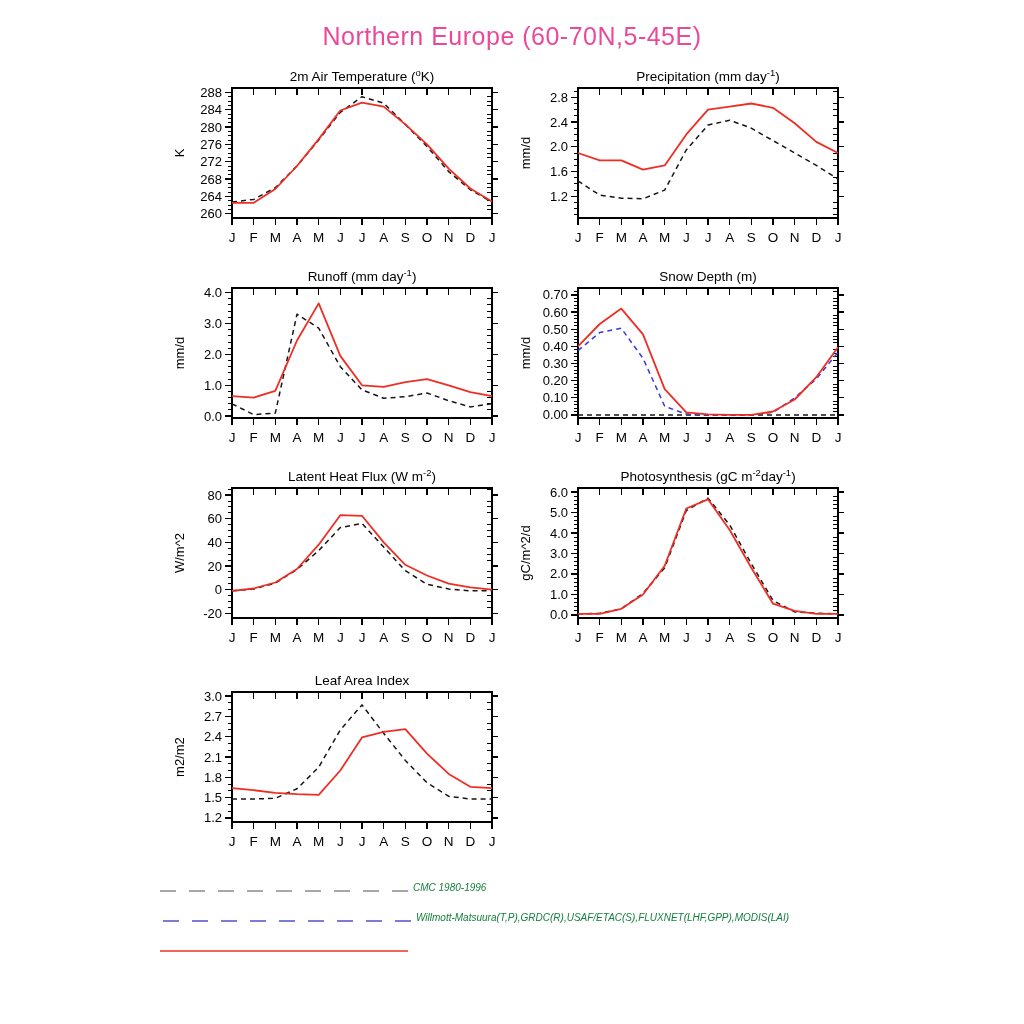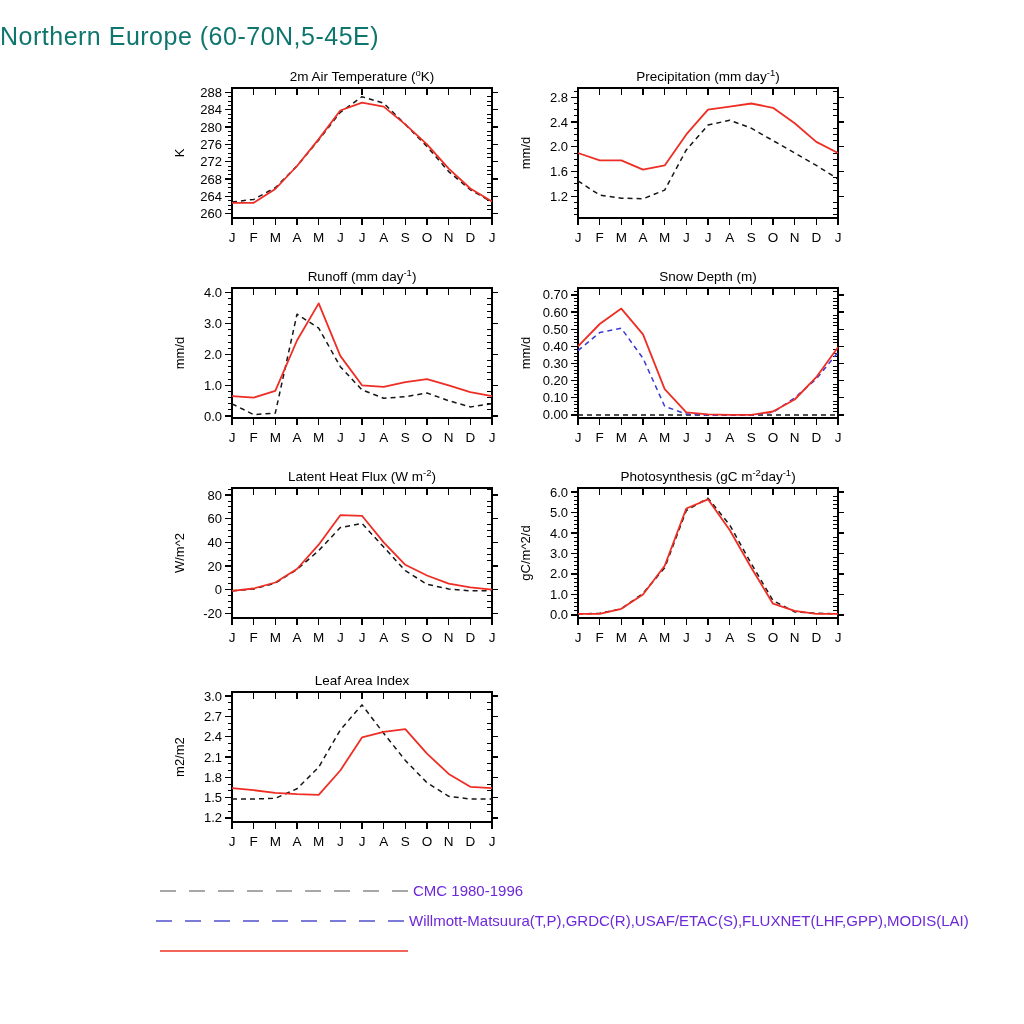--- a/index.html
+++ b/index.html
@@ -1,25 +1,25 @@
 <!DOCTYPE html>
 <html><head>
 <meta charset="utf-8">
 <style>
   html,body{margin:0;padding:0;background:#ffffff;}
   .page{position:relative;width:1024px;height:1024px;background:#fff;overflow:hidden;
         font-family:"Liberation Sans", sans-serif;}
-  .main-title{position:absolute;left:0;top:22px;width:1024px;text-align:left;
-        font-size:25px;color:#0f766e;letter-spacing:0.5px;}
+  .main-title{position:absolute;left:0;top:22px;width:1024px;text-align:center;
+        font-size:25px;color:#ec4899;letter-spacing:0.5px;}
   #canvas{position:absolute;left:0;top:0;}
   .legend{position:absolute;left:0;top:0;width:1024px;height:1024px;pointer-events:none;}
   .legend-row{position:absolute;height:16px;}
   .legend-row svg{position:absolute;left:0;top:0;}
   .legend-label{position:absolute;left:253px;top:-1px;white-space:nowrap;
-        font-size:15px;color:#6d28d9;}
+        font-size:10px;color:#15803d;font-style:italic;}
   svg text{font-family:"Liberation Sans", sans-serif;fill:#000;}
 </style>
 </head>
 <body>
 
 <div class="page">
   <div class="main-title">Northern Europe (60-70N,5-45E)</div>
 
   <svg id="canvas" width="1024" height="1024" viewBox="0 0 1024 1024">
       <g>
@@ -781,21 +781,21 @@
       </g>
     </svg>
 
   <div class="legend">
     <div class="legend-row" style="left:160px;top:883px;width:860px;">
       <svg width="250" height="16">
         <line class="lg-line" x1="0" y1="8" x2="248" y2="8" stroke-width="1.4" stroke="#8b8b8b" stroke-dasharray="16,13"></line>
       </svg>
       <span class="legend-label">CMC 1980-1996</span>
     </div>
-    <div class="legend-row" style="left:156px;top:913px;width:860px;">
+    <div class="legend-row" style="left:163px;top:913px;width:860px;">
       <svg width="250" height="16">
         <line class="lg-line" x1="0" y1="8" x2="248" y2="8" stroke-width="1.4" stroke="#5252cc" stroke-dasharray="16,13"></line>
       </svg>
       <span class="legend-label">Willmott-Matsuura(T,P),GRDC(R),USAF/ETAC(S),FLUXNET(LHF,GPP),MODIS(LAI)</span>
     </div>
     <div class="legend-row" style="left:160px;top:943px;width:860px;">
       <svg width="250" height="16">
         <line class="lg-line" x1="0" y1="8" x2="248" y2="8" stroke-width="1.3" stroke="#ee3224"></line>
       </svg>
     </div>

